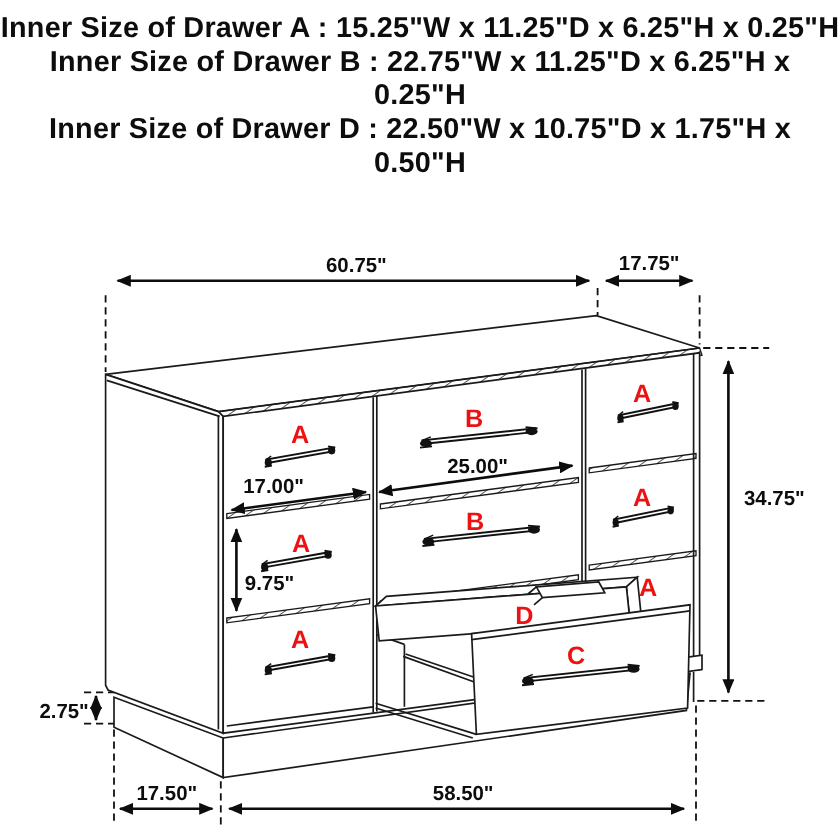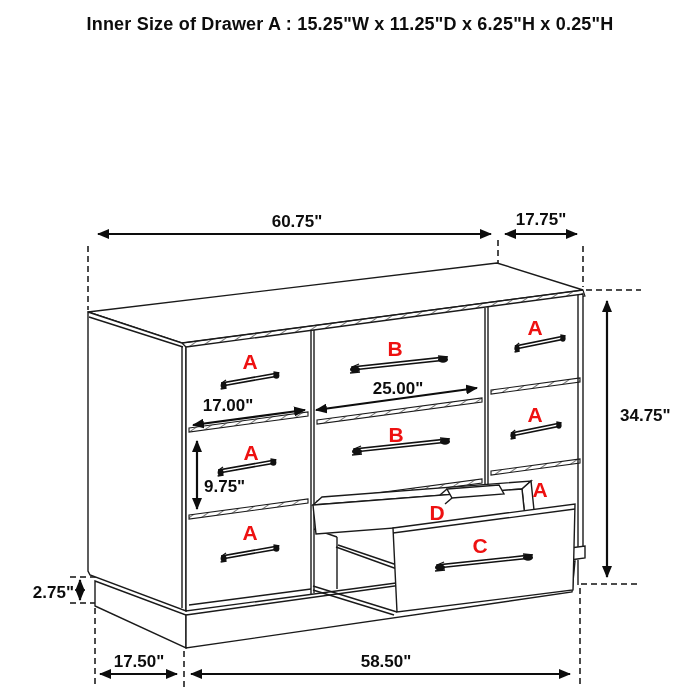--- a/index.html
+++ b/index.html
@@ -1,35 +1,37 @@
 <!DOCTYPE html>
 <html><head>
 <meta charset="utf-8">
 <style>
   html,body{margin:0;padding:0;background:#ffffff;}
   #stage{position:relative;width:700px;height:700px;background:#ffffff;overflow:hidden;
          font-family:"Liberation Sans",sans-serif;}
   #spec-block{position:absolute;left:0;top:10px;width:700px;text-align:center;
-              font-weight:700;font-size:18px;line-height:28px;color:#0d0d0d;letter-spacing:.2px;}
+              font-weight:700;font-size:24px;line-height:28px;color:#0d0d0d;letter-spacing:.2px;}
   #diagram-svg{position:absolute;left:0;top:0;}
   .ln{stroke:#1a1a1a;stroke-width:1.4;fill:none;}
   .face{stroke:#1a1a1a;stroke-width:1.4;fill:#ffffff;}
   .gapband{stroke:#1a1a1a;stroke-width:1.1;fill:url(#hatch);}
   .dash{stroke:#111;stroke-width:1.5;fill:none;stroke-dasharray:6 4;}
   .dim{stroke:#0d0d0d;stroke-width:2.2;fill:none;}
   .dimtxt{font-family:"Liberation Sans",sans-serif;font-weight:700;font-size:17px;fill:#0d0d0d;}
   .redtxt{font-family:"Liberation Sans",sans-serif;font-weight:700;font-size:21px;}
 </style>
 </head>
 <body>
 
 <div id="stage">
 
   <div id="spec-block">
     <div>Inner Size of Drawer A : 15.25"W x 11.25"D x 6.25"H x 0.25"H</div>
+    <div>Inner Size of Drawer B : 22.75"W x 11.25"D x 6.25"H x 0.25"H</div>
+    <div>Inner Size of Drawer  D : 22.50"W x 10.75"D x 1.75"H x 0.50"H</div>
   </div>
 
   <svg id="diagram-svg" width="700" height="700" viewBox="0 0 700 700">
     <defs>
       <pattern id="hatch" width="7" height="7" patternUnits="userSpaceOnUse" patternTransform="rotate(55)">
         <line x1="0" y1="0" x2="0" y2="7" stroke="#3a3a3a" stroke-width="1.4"></line>
       </pattern>
       <marker id="mE" markerWidth="12" markerHeight="10" refX="11" refY="5" orient="auto" markerUnits="userSpaceOnUse">
         <path d="M0,0 L12,5 L0,10 Z" fill="#0d0d0d"></path>
       </marker>

